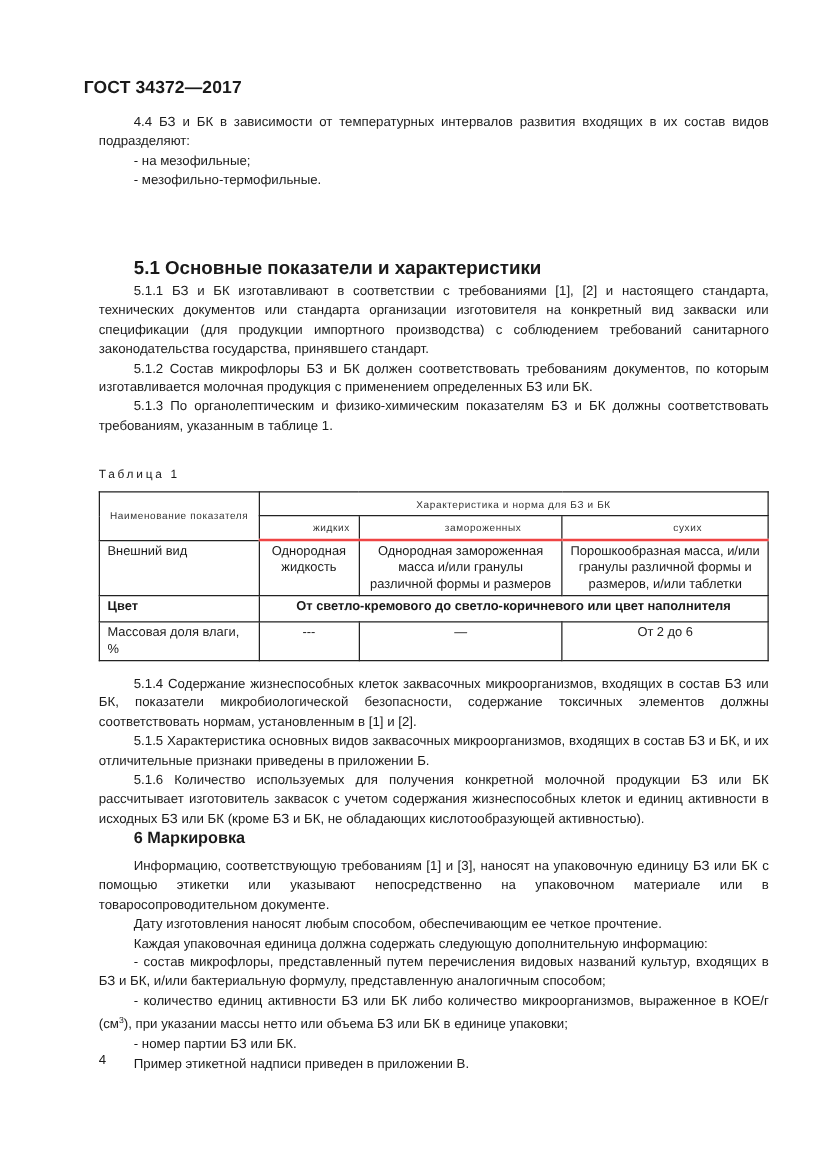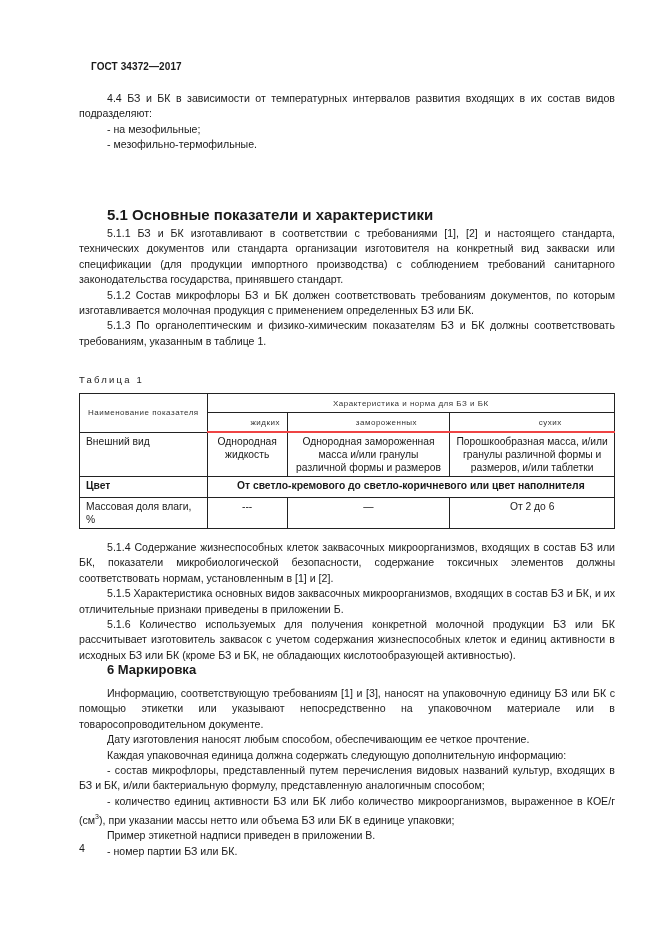--- a/index.html
+++ b/index.html
@@ -1,19 +1,19 @@
 <!DOCTYPE html>
 <html><head>
 <meta charset="utf-8">
 <style>
   html, body { margin: 0; padding: 0; background: #fff; }
   body { width: 661px; height: 935px; position: relative; overflow: hidden;
          font-family: "Liberation Sans", sans-serif; color: #1a1a1a; }
   .page { position: absolute; left: 0; top: 0; width: 661px; height: 935px; }
-  .hdr { position: absolute; left: 91px; top: 61px; font-size: 10px; font-weight: bold; letter-spacing: 0.1px; text-align: center; }
+  .hdr { position: absolute; left: 67px; top: 61px; font-size: 14px; font-weight: bold; letter-spacing: 0.1px; text-align: center; }
   .txt { position: absolute; left: 79px; width: 536px; font-size: 10.6px; line-height: 15.4px; text-align: justify; }
   .p { margin: 0; }
   .ind { text-indent: 28px; }
   .li { margin: 0; padding-left: 28px; }
   .h1 { position: absolute; left: 107px; font-size: 13px; font-weight: bold; }
   .h2 { position: absolute; left: 107px; font-size: 15px; font-weight: bold; }
   .tcap { position: absolute; left: 79px; top: 374px; font-size: 9.5px; letter-spacing: 2.2px; }
   table.t { position: absolute; left: 79px; top: 393px; width: 536px; border-collapse: collapse; font-size: 10.3px; }
   table.t td { border: 1px solid #222; padding: 2px 6px; vertical-align: top; line-height: 13px; }
   table.t .hd td { font-size: 8px; letter-spacing: 0.5px; vertical-align: middle; text-align: center; height: 16px; padding: 1px 4px; color: #333; }
@@ -88,18 +88,18 @@
   </div>
 
   <div class="h1" style="top:662px;">6 Маркировка</div>
 
   <div class="txt" style="top:686px;">
     <p class="p ind">Информацию, соответствующую требованиям [1] и [3], наносят на упаковочную единицу БЗ или БК с помощью этикетки или указывают непосредственно на упаковочном материале или в товаросопроводительном документе.</p>
     <p class="p ind">Дату изготовления наносят любым способом, обеспечивающим ее четкое прочтение.</p>
     <p class="p ind">Каждая упаковочная единица должна содержать следующую дополнительную информацию:</p>
     <p class="p ind">- состав микрофлоры, представленный путем перечисления видовых названий культур, входящих в БЗ и БК, и/или бактериальную формулу, представленную аналогичным способом;</p>
     <p class="p ind"><span>- количество единиц активности БЗ или БК либо количество микроорганизмов, выраженное в КОЕ/г (см</span><sup>3</sup><span>), при указании массы нетто или объема БЗ или БК в единице упаковки;</span></p>
+    <p class="p ind">- номер партии БЗ или БК.</p>
     <p class="p ind">Пример этикетной надписи приведен в приложении В.</p>
-    <p class="p ind">- номер партии БЗ или БК.</p>
   </div>
 
   <div class="pn">4</div>
 </div>
 
 </body></html>

